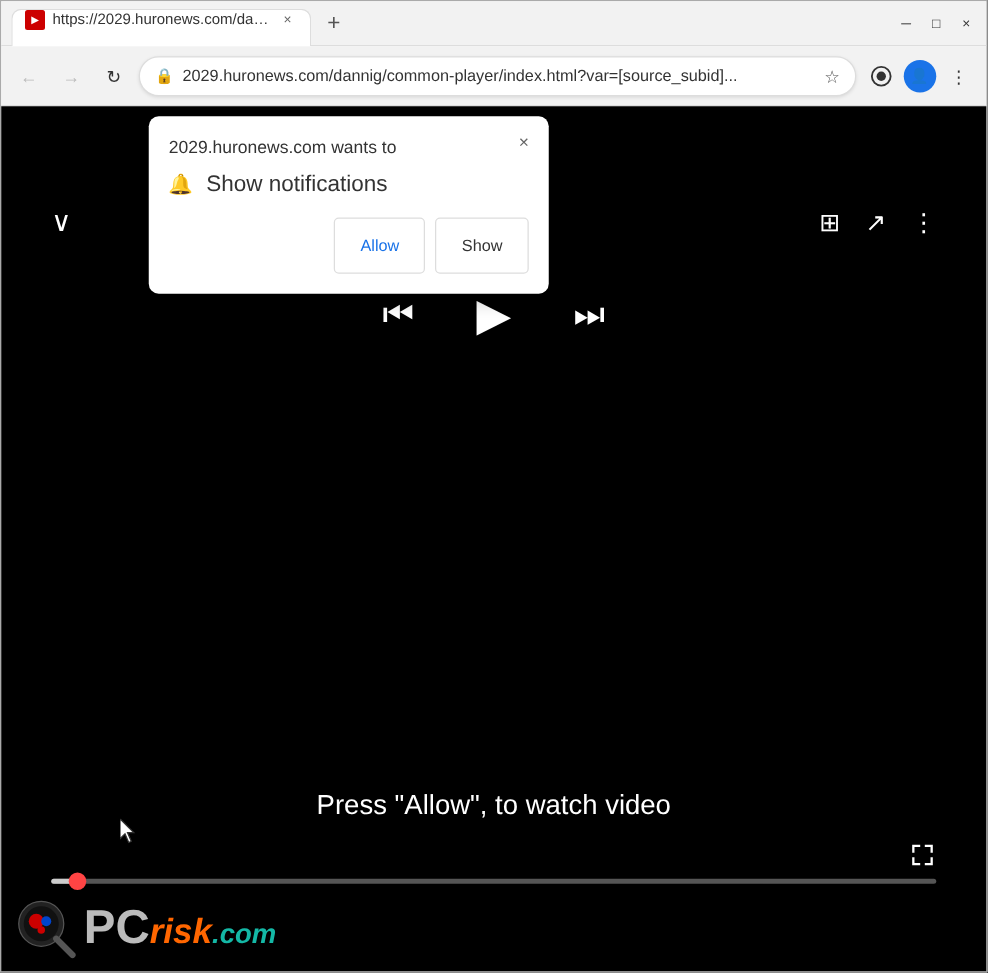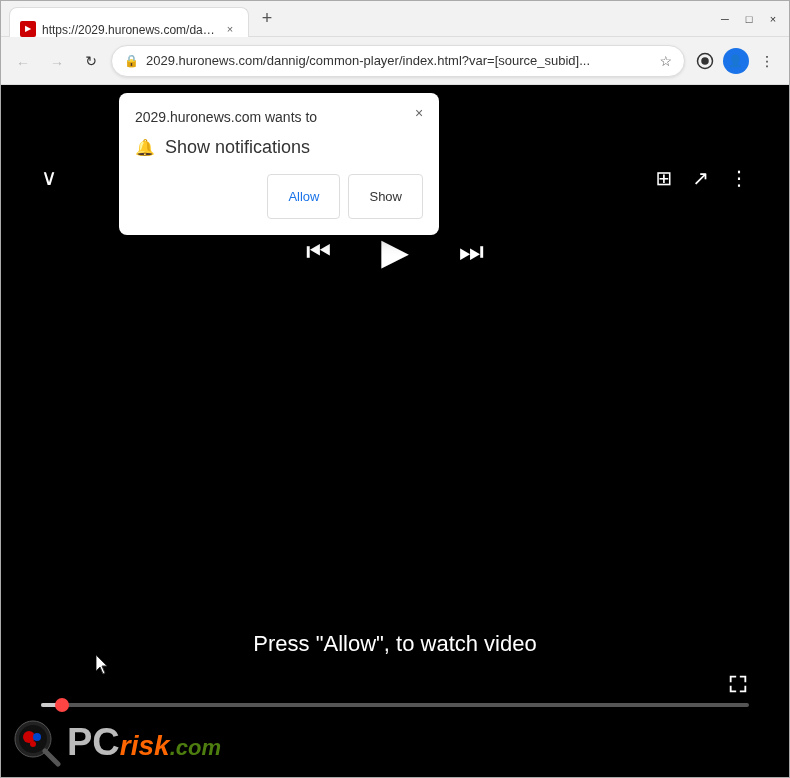--- a/index.html
+++ b/index.html
@@ -19,21 +19,21 @@
       flex-shrink: 0;
     }
     .tab-strip {
       display: flex;
       align-items: center;
       flex: 1;
       height: 100%;
     }
     .tab {
       display: flex;
-      align-items: flex-end;
+      align-items: flex-start;
       background: #fff;
       border: 1px solid #ddd;
       border-bottom: none;
       border-radius: 8px 8px 0 0;
       padding: 0 10px;
       height: 30px;
       min-width: 200px;
       max-width: 240px;
       gap: 6px;
       position: relative;
@@ -458,21 +458,21 @@
           <circle cx="22" cy="22" r="14" fill="#111"></circle>
 
           <circle cx="18" cy="20" r="6" fill="#cc0000"></circle>
           <circle cx="26" cy="20" r="4" fill="#0044cc"></circle>
           <circle cx="22" cy="27" r="3" fill="#cc0000"></circle>
 
           <line x1="34" y1="34" x2="47" y2="47" stroke="#555" stroke-width="5" stroke-linecap="round"></line>
         </svg>
       </div>
       <div>
-        <span style="font-size:38px; color:#bbb; font-weight:bold; font-family:Arial;">PC</span><span style="font-size:28px; font-style:italic; color:#ff6600; font-weight:bold; font-family:Arial;">risk</span><span style="font-size:22px; font-style:italic; color:#4d7c0f; font-weight:bold; font-family:Arial;">.com</span>
+        <span style="font-size:38px; color:#bbb; font-weight:bold; font-family:Arial;">PC</span><span style="font-size:28px; font-style:italic; color:#ff6600; font-weight:bold; font-family:Arial;">risk</span><span style="font-size:22px; font-style:italic; color:#14b8a6; font-weight:bold; font-family:Arial;">.com</span>
       </div>
     </div>
 
     <div class="cursor" style="left: 95px; top: 570px;">
       <svg width="14" height="20" viewBox="0 0 14 20">
         <polygon points="0,0 0,16 4,12 7,19 9,18 6,11 11,11" fill="white" stroke="#333" stroke-width="1"></polygon>
       </svg>
     </div>
 
   </div>

